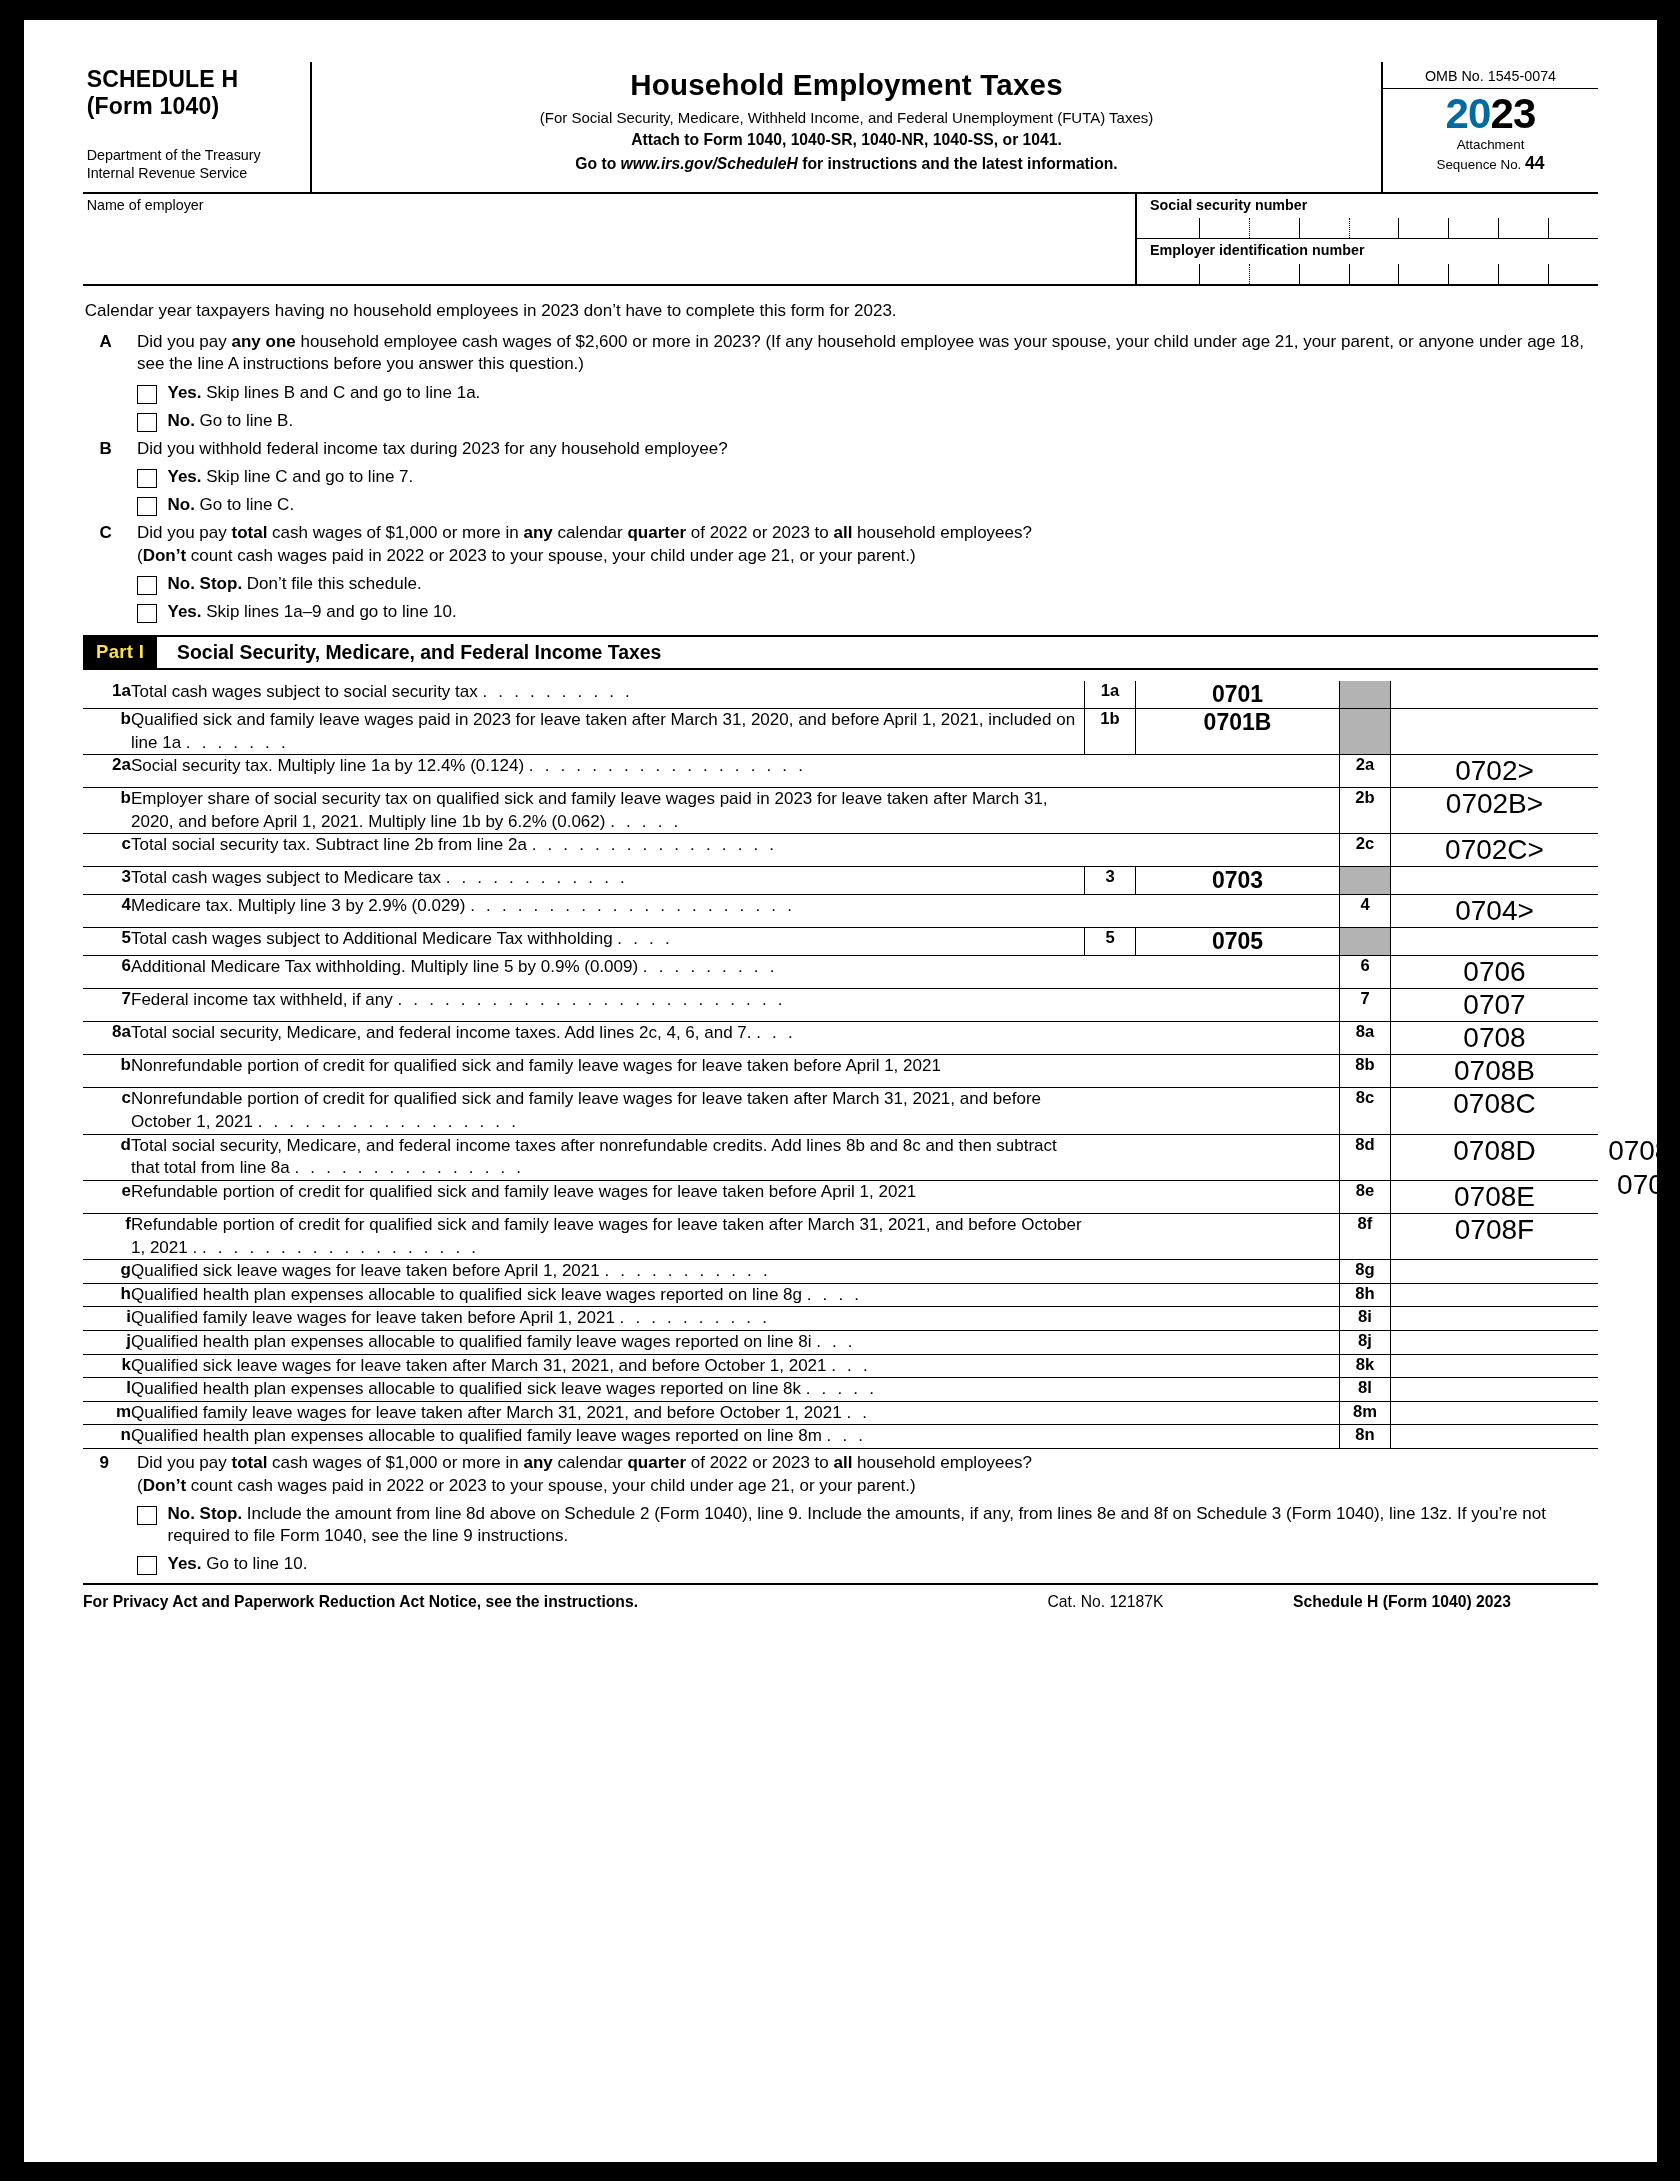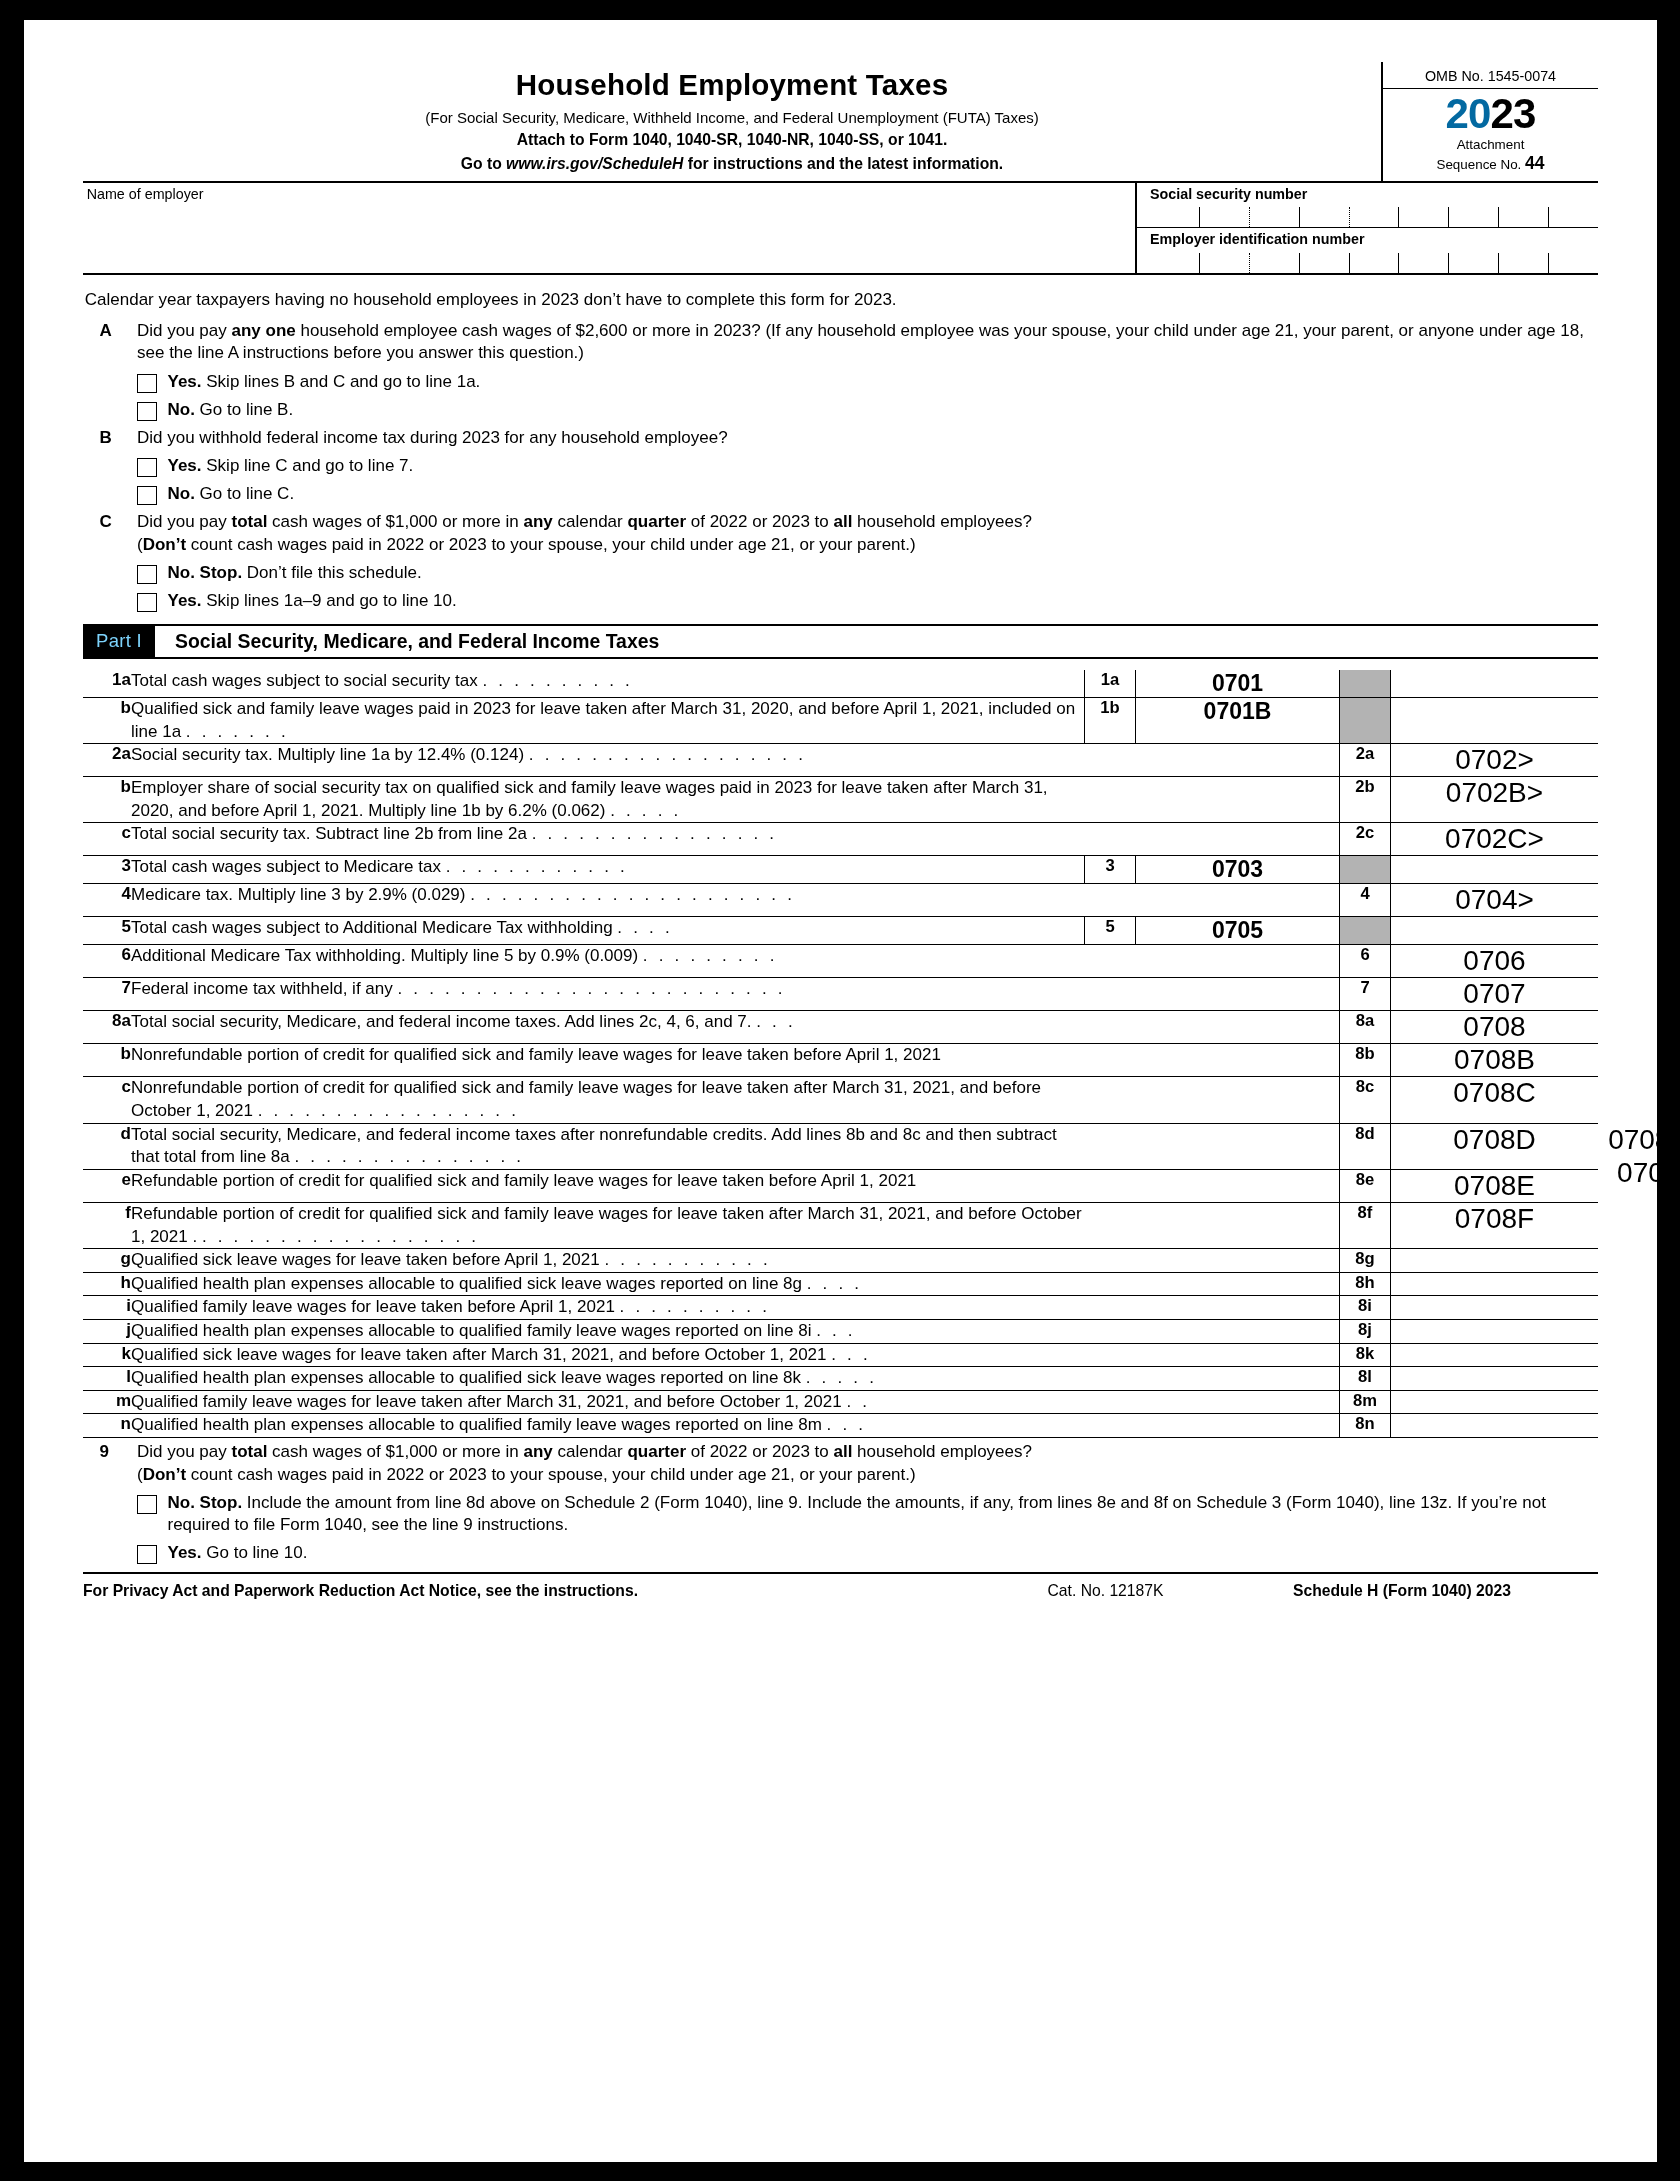--- a/index.html
+++ b/index.html
@@ -204,22 +204,22 @@
   .partbar {
     display: flex;
     align-items: stretch;
     border-top: 2.3px solid #000;
     border-bottom: 2.3px solid #000;
     margin-top: 9.2px;
     height: 31px;
   }
   .partbar .pbox {
     background: #000;
-    color: #7dd3fc;
-    font-weight: normal;
+    color: #fde047;
+    font-weight: bold;
     font-size: 18.5px;
     padding: 3.7px 13px 0 13px;
     letter-spacing: 0.3px;
   }
   .partbar .ptitle {
     font-weight: bold;
     font-size: 19.4px;
     padding: 3.7px 0 0 20px;
   }
 
@@ -322,20 +322,30 @@
     text-align: left;
   }
 </style>
 </head>
 <body>
 
 <div class="page">
   <div class="sheet">
 
     <div class="hdr">
+      <div class="hdr-left">
+        <div class="sch">
+          <div>SCHEDULE H</div>
+          <div>(Form 1040)</div>
+        </div>
+        <div class="dept">
+          <div>Department of the Treasury</div>
+          <div>Internal Revenue Service</div>
+        </div>
+      </div>
       <div class="hdr-mid">
         <div class="t1">Household Employment Taxes</div>
         <div class="t2">(For Social Security, Medicare, Withheld Income, and Federal Unemployment (FUTA) Taxes)</div>
         <div class="t3">Attach to Form 1040, 1040-SR, 1040-NR, 1040-SS, or 1041.</div>
         <div class="t4">
           <span>Go to </span><i>www.irs.gov/ScheduleH</i><span> for instructions and the latest information.</span>
         </div>
       </div>
       <div class="hdr-right">
         <div class="omb">OMB No. 1545-0074</div>

